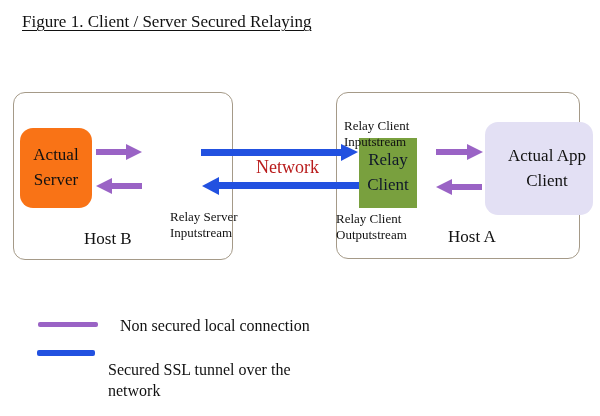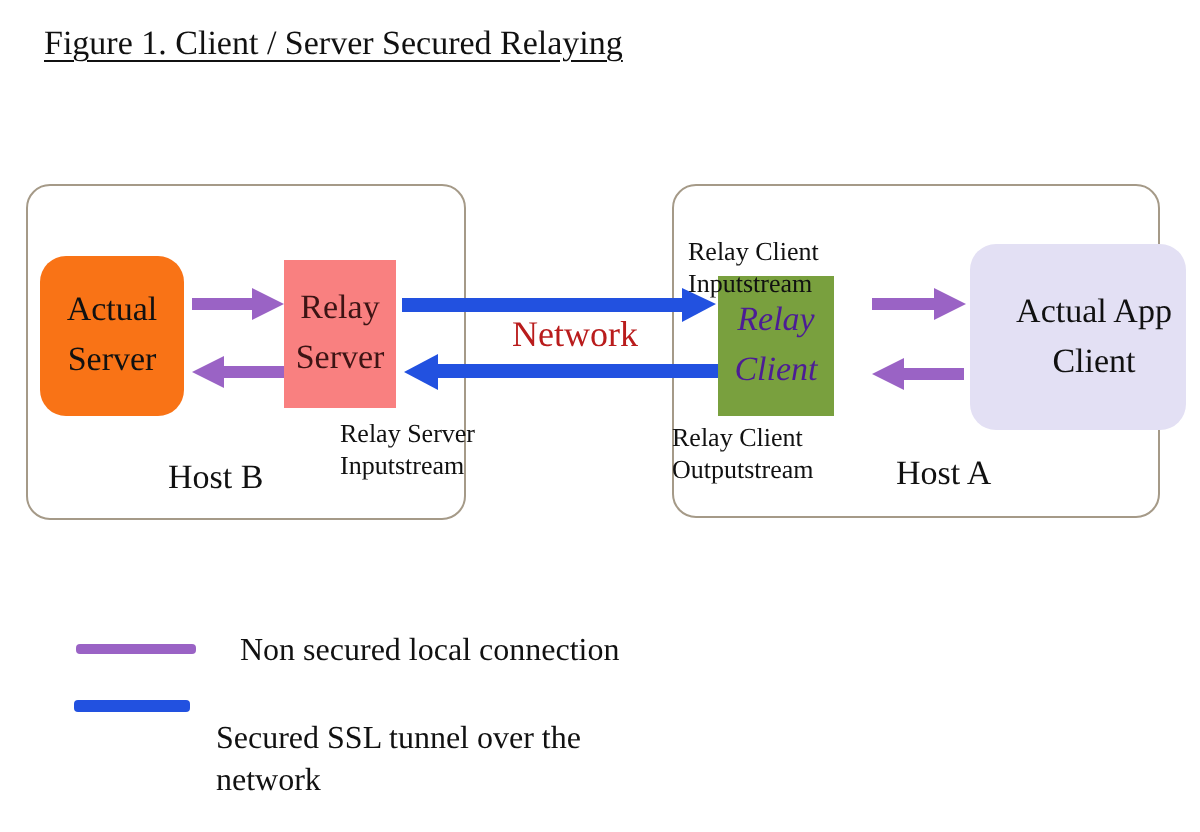--- a/index.html
+++ b/index.html
@@ -49,22 +49,21 @@
     align-items: center;
   }
   .node-relay-server {
     left: 142px; top: 130px; width: 56px; height: 74px;
     background: #f98080;
     color: #3d1414;
   }
   .node-relay-client {
     left: 359px; top: 138px; width: 58px; height: 70px;
     background: #79a03e;
-    color: #4c1d95;
-    font-style: italic;
+    color: #0f172a;
   }
   .node-actual-app-client {
     left: 485px; top: 122px; width: 92px; height: 93px;
     background: #e3e0f4;
     border-radius: 13px;
     padding-left: 16px;
   }
 
   .stream-label {
     font-size: 13px;
@@ -120,23 +119,20 @@
 <div class="canvas">
 
   <div class="abs title">Figure 1. Client / Server Secured Relaying</div>
 
   <div class="abs host-box host-b"></div>
   <div class="abs host-box host-a"></div>
 
   <div class="abs node node-actual-server">
     <span>Actual Server</span>
   </div>
-  <div class="abs node node-relay-server">
-    <span>Relay Server</span>
-  </div>
   <div class="abs node node-relay-client">
     <span>Relay Client</span>
   </div>
   <div class="abs node node-actual-app-client">
     <span>Actual App Client</span>
   </div>
 
   <svg class="arrow-layer" viewBox="0 0 600 416" xmlns="http://www.w3.org/2000/svg">
 
     <g fill="#9a63c5">

